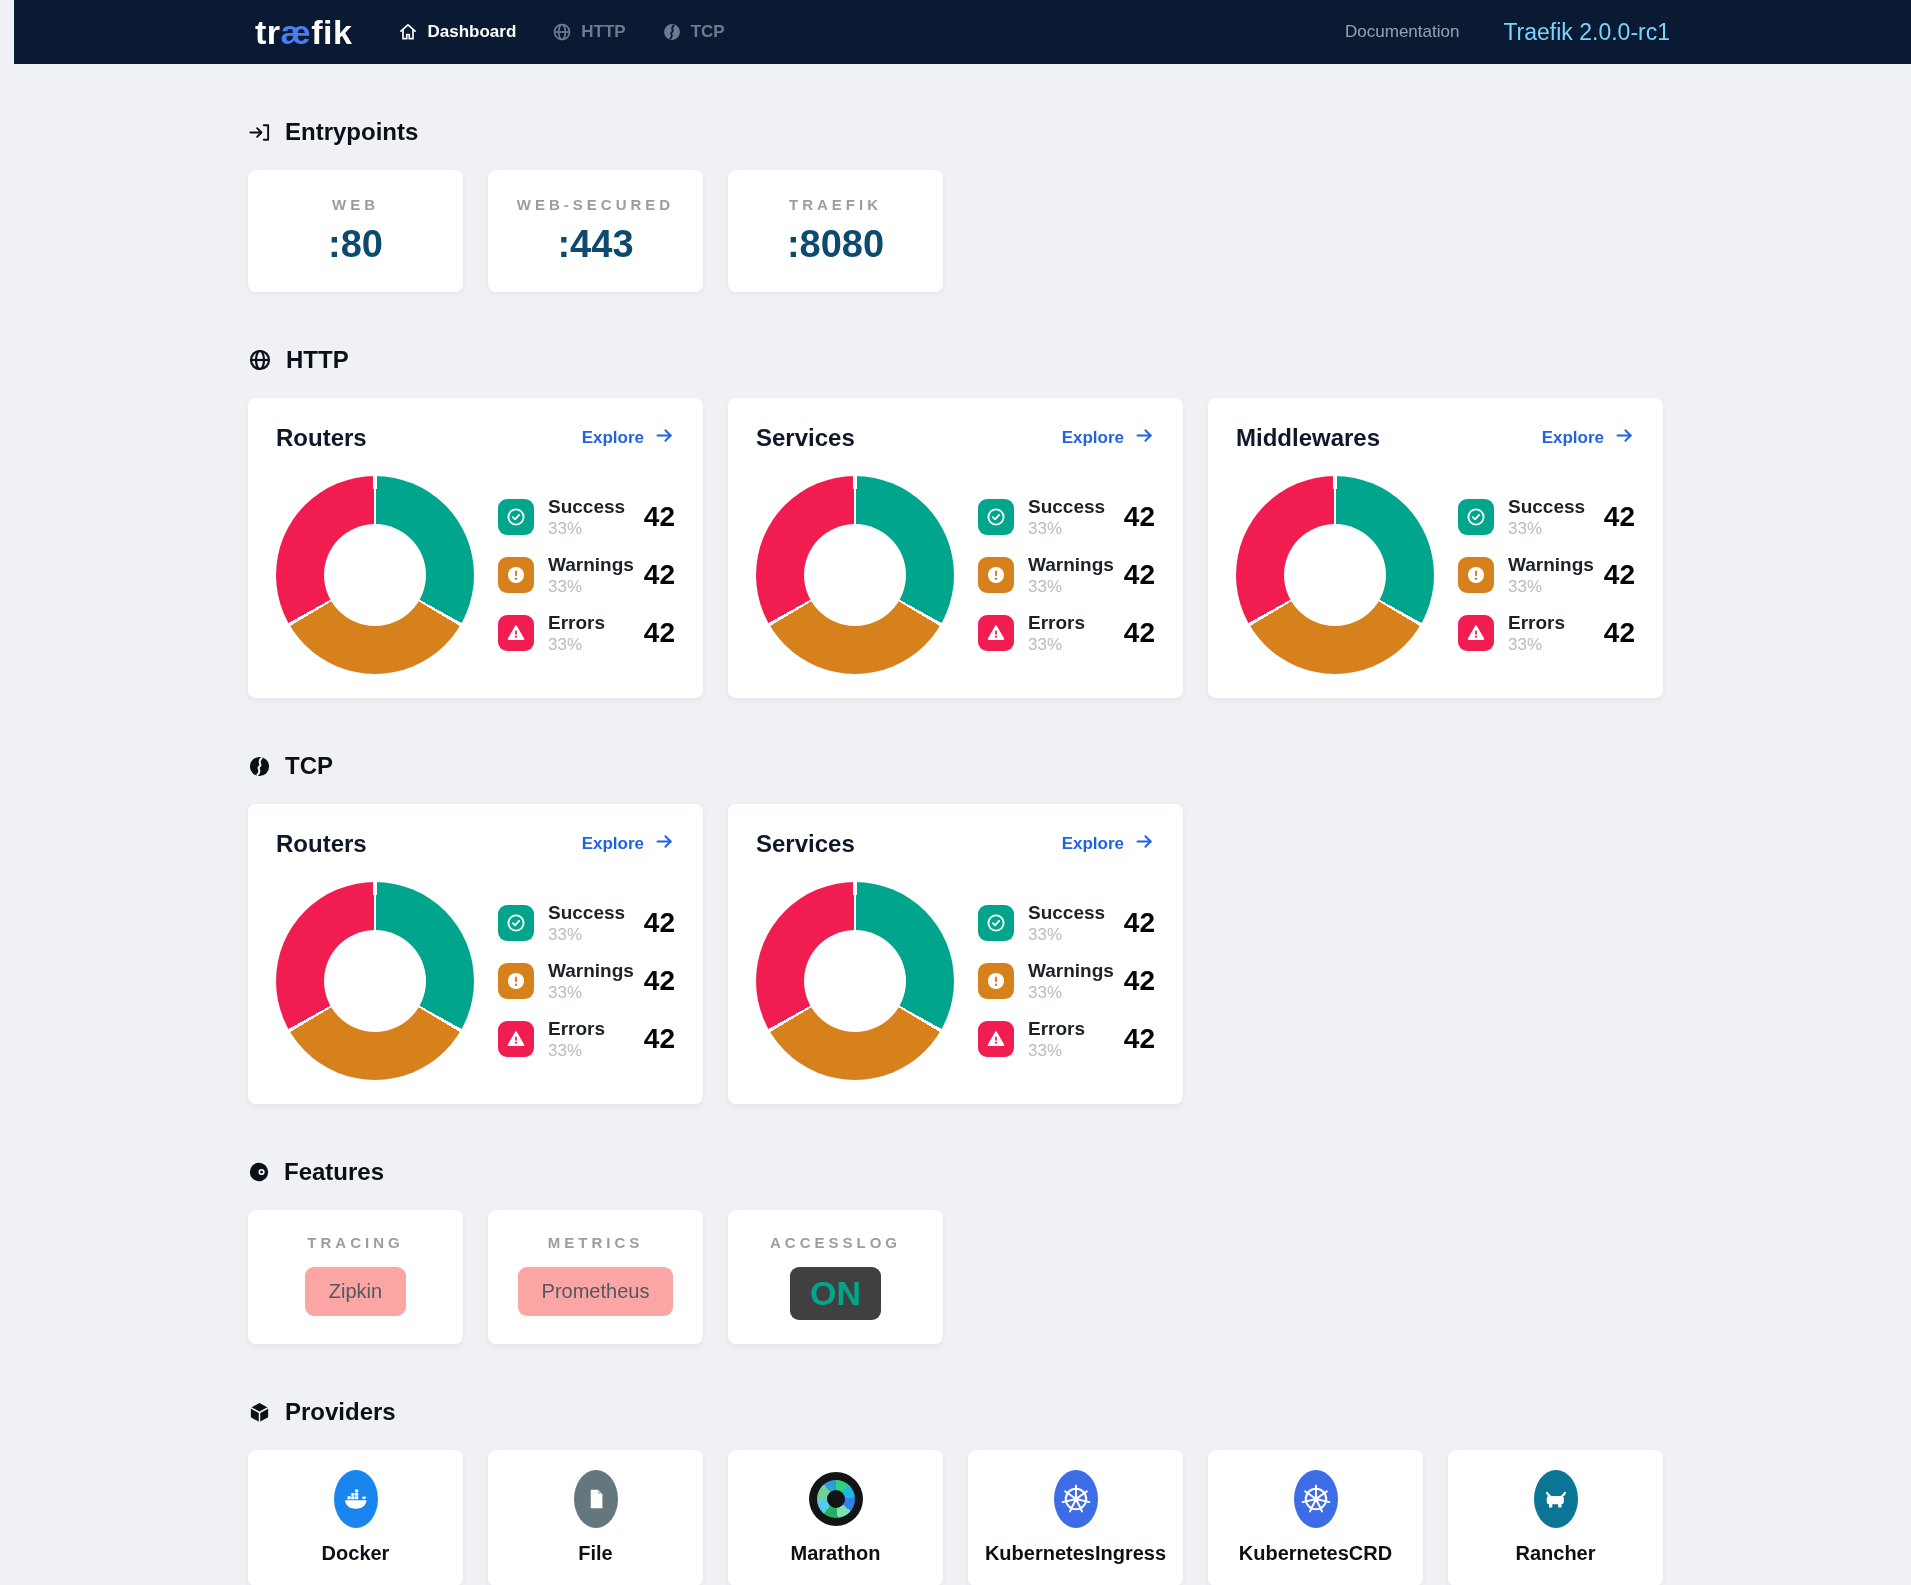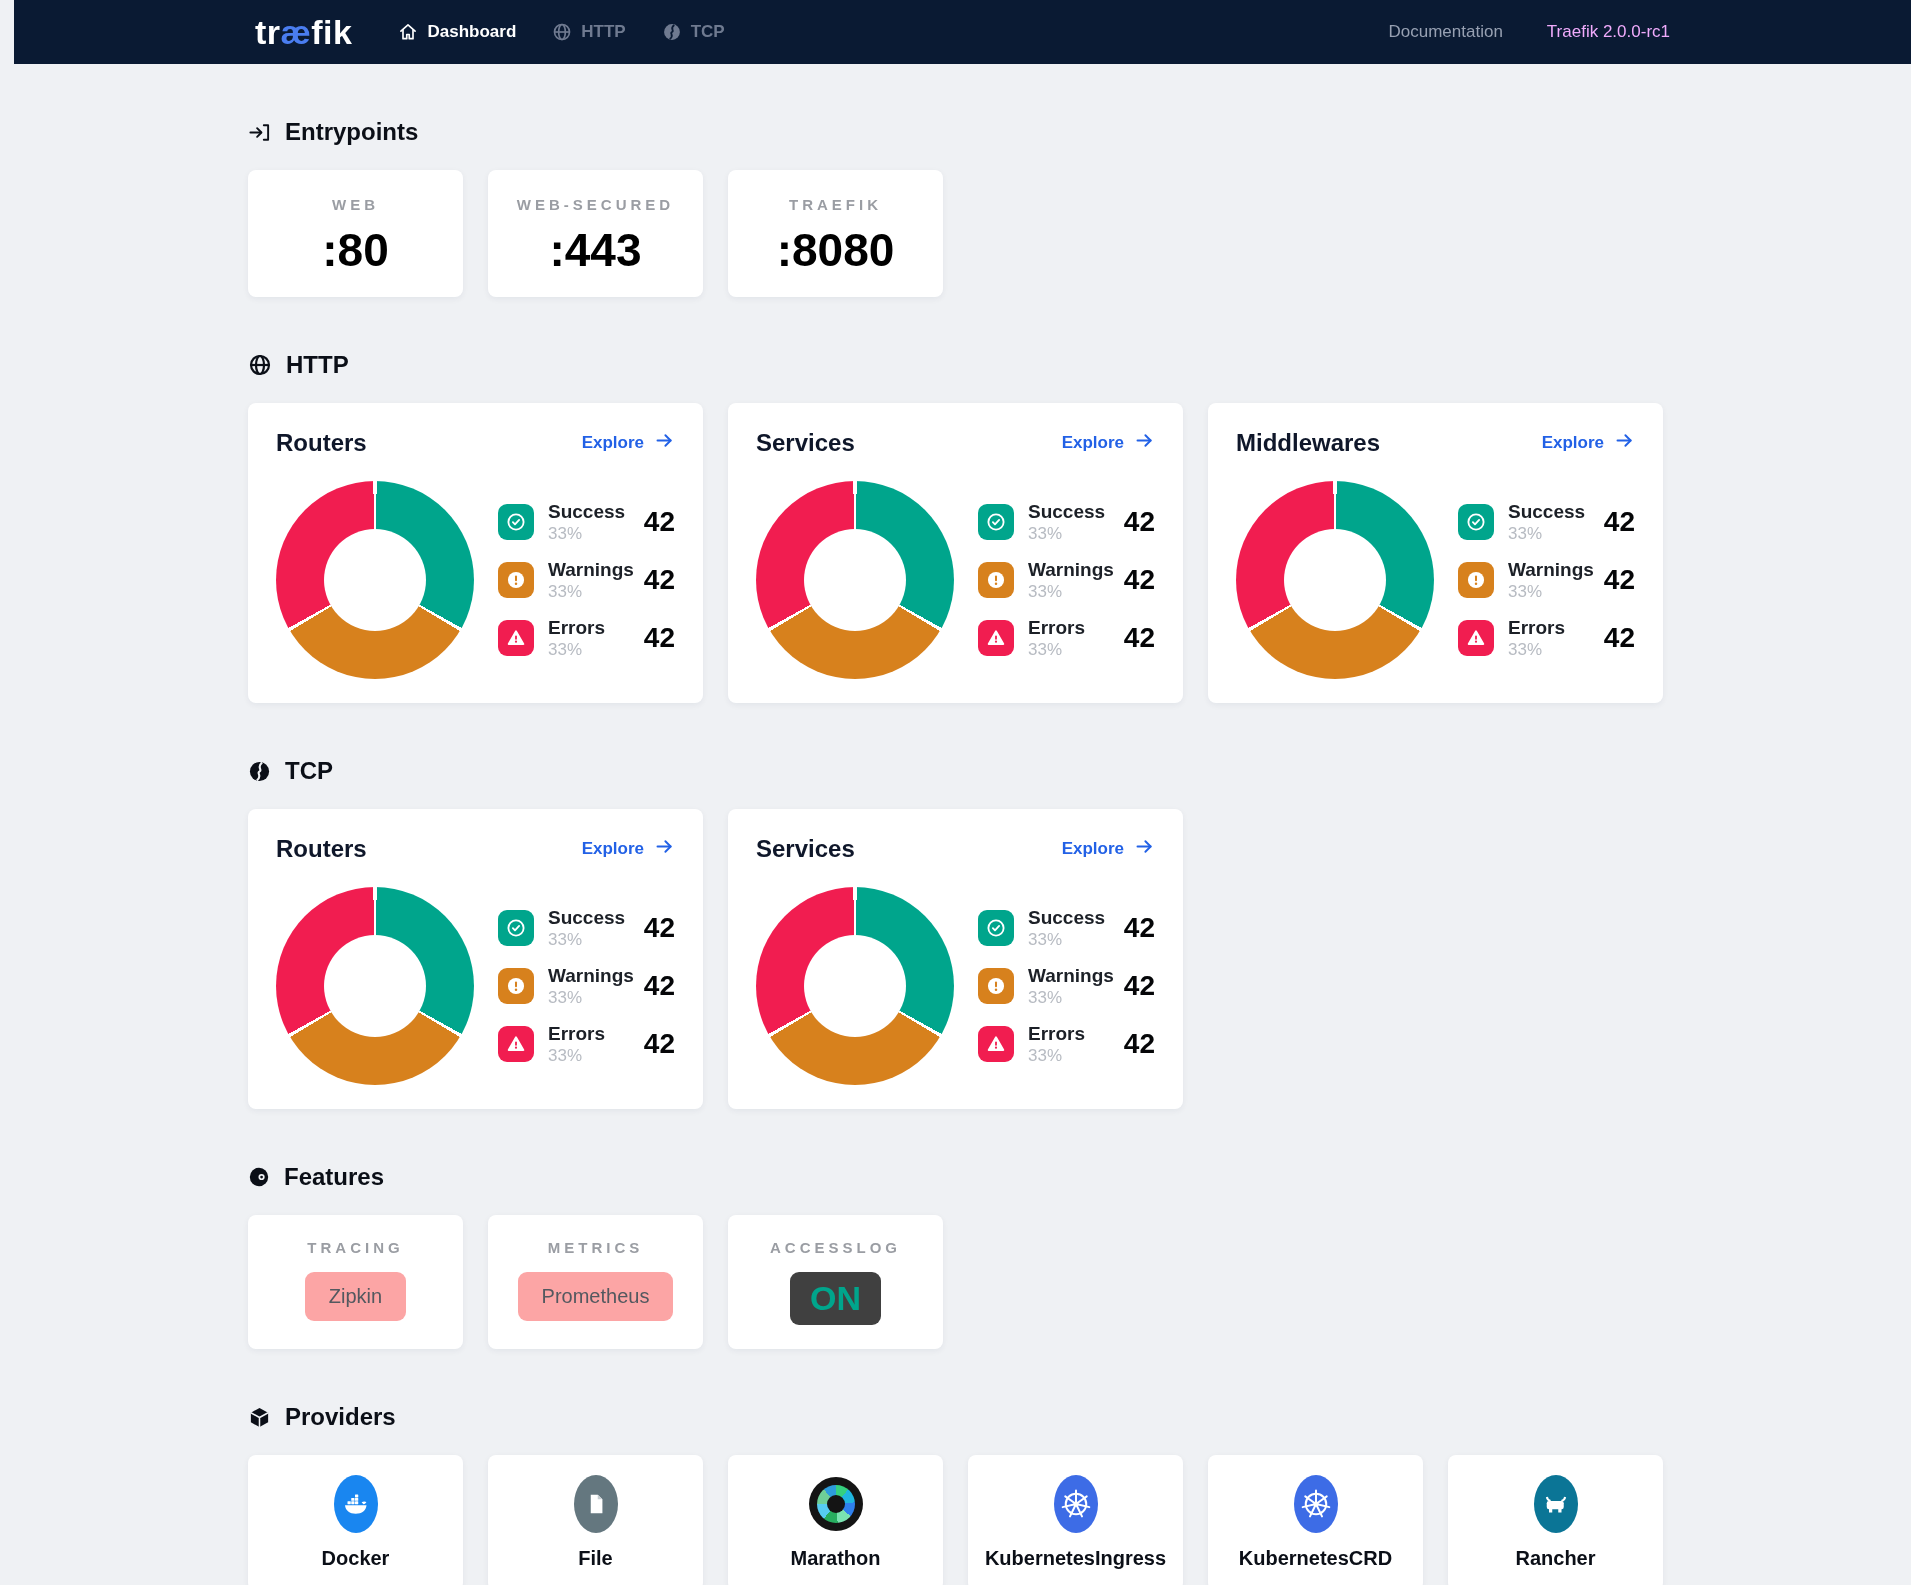--- a/index.html
+++ b/index.html
@@ -18,39 +18,39 @@
     width:1415px; margin:0 auto; display:flex; align-items:center;
   }
   .logo { font-size:34px; font-weight:600; color:#ffffff; letter-spacing:0.5px; cursor:pointer; }
   .logo .ae { color:#4a7df0; }
   .nav-items { display:flex; margin-left:46px; gap:36px; }
   .nav-item { display:flex; align-items:center; gap:9px; font-size:17px; font-weight:600; color:#6f7a90; cursor:pointer; }
   .nav-item.active { color:#ffffff; }
   .nav-item svg { display:block; }
   .nav-right { margin-left:auto; display:flex; align-items:center; gap:44px; }
   .nav-doc { font-size:17px; color:#97a0b2; cursor:pointer; }
-  .nav-version { font-size:17px; color:#f0abfc; }
+  .nav-version { font-size:23px; color:#7dd3fc; }
 
   
   .container { width:1415px; margin:0 auto; padding-bottom:48px; }
   .section { margin-top:54px; }
   .section-head { display:flex; align-items:center; gap:14px; margin-bottom:24px; }
   .section-head .s-icon { display:flex; color:#0b0f17; }
   .section-title { font-size:24px; font-weight:700; color:#0b0f17; }
   .grid-6 { display:grid; grid-template-columns:repeat(6,1fr); gap:25px; }
   .grid-3 { display:grid; grid-template-columns:repeat(3,1fr); gap:25px; }
   .card {
     background:#ffffff; border-radius:8px;
     box-shadow:0 2px 6px rgba(20,30,60,0.06);
   }
 
   
   .stat-card { min-height:122px; text-align:center; padding:26px 8px 20px; }
   .stat-label { font-size:15px; font-weight:600; letter-spacing:4px; color:#9a9da3; }
-  .stat-value { margin-top:10px; font-size:46px; font-weight:700; color:#000000; }
+  .stat-value { margin-top:10px; font-size:38px; font-weight:700; color:#0c4a6e; }
   .feature-card { min-height:134px; text-align:center; padding:24px 8px 20px; }
   .chip {
     display:inline-block; margin-top:16px; padding:13px 24px;
     background:#fca5a5; border-radius:9px;
     font-size:20px; font-weight:400; color:#53585f;
   }
   .chip-on {
     background:#404040; color:#00a58c;
     font-size:34px; font-weight:700; padding:7px 20px;
   }

